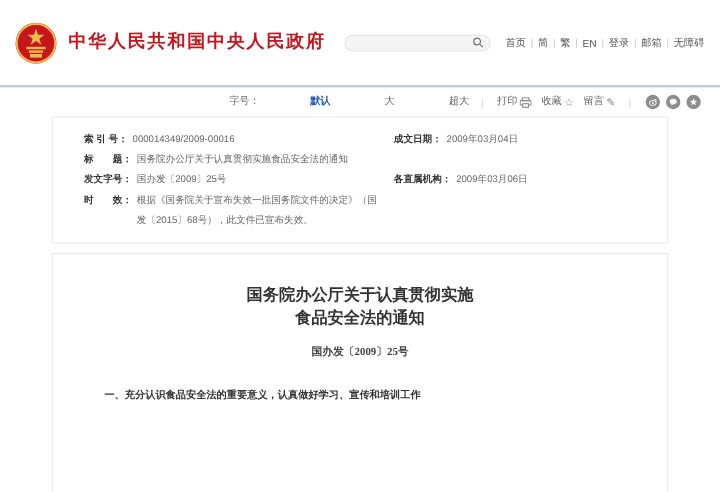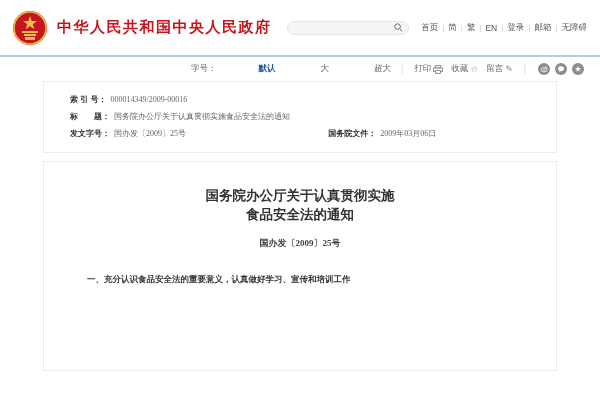--- a/index.html
+++ b/index.html
@@ -1,20 +1,20 @@
 <!DOCTYPE html>
 <html><head>
 <meta charset="utf-8">
 <style>
   * { box-sizing: border-box; margin: 0; padding: 0; }
   html, body { width: 600px; height: 410px; overflow: hidden; background: #fff;
     font-family: "Liberation Sans", "DejaVu Sans", sans-serif; }
 
   
-  .header { height: 57px; display: flex; align-items: center;
+  .header { height: 73px; display: flex; align-items: center;
     padding: 0 12px 0 12px; border-bottom: 2px solid #b9c8e7; background: #fff; }
   .brand { display: flex; align-items: center; gap: 9px; }
   .emblem { width: 36px; height: 36px; flex: 0 0 auto; }
   .brand-text { display: flex; flex-direction: column; line-height: 1.1; }
   .site-title { color: #c5161d; font-size: 15px; font-weight: bold; letter-spacing: 1.5px; }
   .site-url { color: #d98e90; font-size: 8px; margin-top: 3px; letter-spacing: .5px; }
 
   .search-box { margin-left: auto; width: 122px; height: 14px; background: #f5f5f5;
     border: 1px solid #e7e7e7; border-radius: 8px; display: flex; align-items: center;
     padding: 0 5px 0 7px; }
@@ -46,21 +46,21 @@
 
   
   .card { margin-left: 43px; width: 514px; border: 1px solid #ededed; background: #fff; }
 
   .meta-card { margin-top: 0; padding: 9px 14px 10px 26px; }
   .meta-grid { display: grid; grid-template-columns: 53% 47%; column-gap: 8px; }
   .meta-cell { display: flex; align-items: flex-start; line-height: 17px; font-size: 8px; }
   .meta-cell.span2 { grid-column: 1 / 3; }
   .meta-label { font-weight: bold; color: #333; white-space: nowrap; margin-right: 4px;
     font-family: "Liberation Sans", "DejaVu Sans", sans-serif; }
-  .meta-value { color: #666; font-family: Liberation Serif, serif; }
+  .meta-value { color: #666; font-family: Liberation Sans, sans-serif; }
 
   .doc-card { margin-top: 8px; padding: 24px 26px 20px; height: 210px; }
   .doc-title { text-align: center; font-weight: bold; font-size: 13.5px; color: #333;
     line-height: 19px; max-width: 200px; margin: 0 auto;
     font-family: "Liberation Serif", "DejaVu Serif", serif; }
   .doc-number { text-align: center; font-size: 9px; font-weight: bold; color: #444;
     margin-top: 13px; font-family: "Liberation Serif", "DejaVu Serif", serif; }
   .doc-body { margin-top: 23px; font-size: 8.5px; color: #4a4a4a; line-height: 13.2px;
     font-family: "Liberation Serif", "DejaVu Serif", serif; }
   .doc-body p { margin: 0; }
@@ -155,31 +155,39 @@
     </span>
   </span>
 </div>
 
 <div class="card meta-card">
   <div class="meta-grid">
     <div class="meta-cell">
       <span class="meta-label">索 引 号：</span>
       <span class="meta-value">000014349/2009-00016</span>
     </div>
+    <div class="meta-cell">
+      <span class="meta-label">成文日期：</span>
+      <span class="meta-value">2009年03月04日</span>
+    </div>
     <div class="meta-cell span2">
       <span class="meta-label">标　　题：</span>
       <span class="meta-value">国务院办公厅关于认真贯彻实施食品安全法的通知</span>
     </div>
     <div class="meta-cell">
       <span class="meta-label">发文字号：</span>
       <span class="meta-value">国办发〔2009〕25号</span>
     </div>
     <div class="meta-cell">
-      <span class="meta-label">国务院文件：</span>
+      <span class="meta-label">各直属机构：</span>
       <span class="meta-value">2009年03月06日</span>
+    </div>
+    <div class="meta-cell">
+      <span class="meta-label">时　　效：</span>
+      <span class="meta-value">根据《国务院关于宣布失效一批国务院文件的决定》（国发〔2015〕68号），此文件已宣布失效。</span>
     </div>
   </div>
 </div>
 
 <div class="card doc-card">
   <div class="doc-title">国务院办公厅关于认真贯彻实施食品安全法的通知</div>
   <div class="doc-number">国办发〔2009〕25号</div>
   <div class="doc-body">
     <p class="indent bold">一、充分认识食品安全法的重要意义，认真做好学习、宣传和培训工作</p>
 

